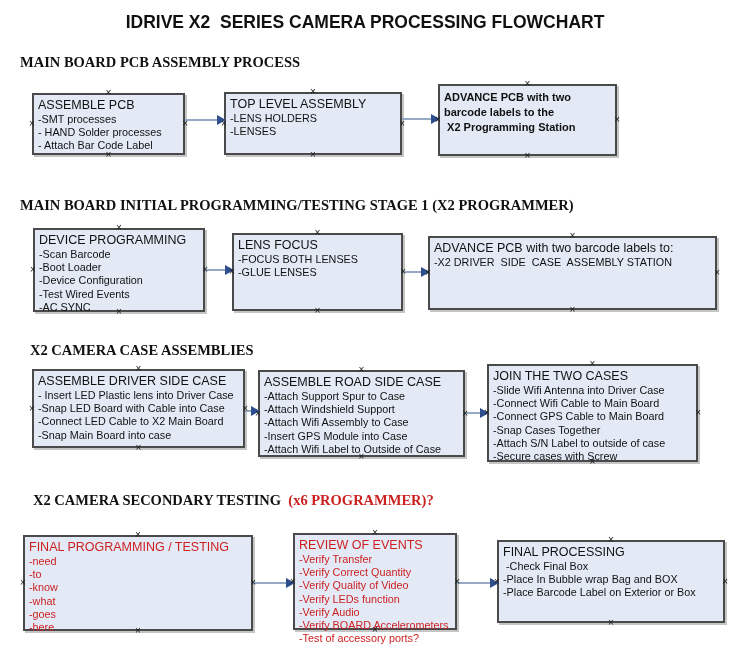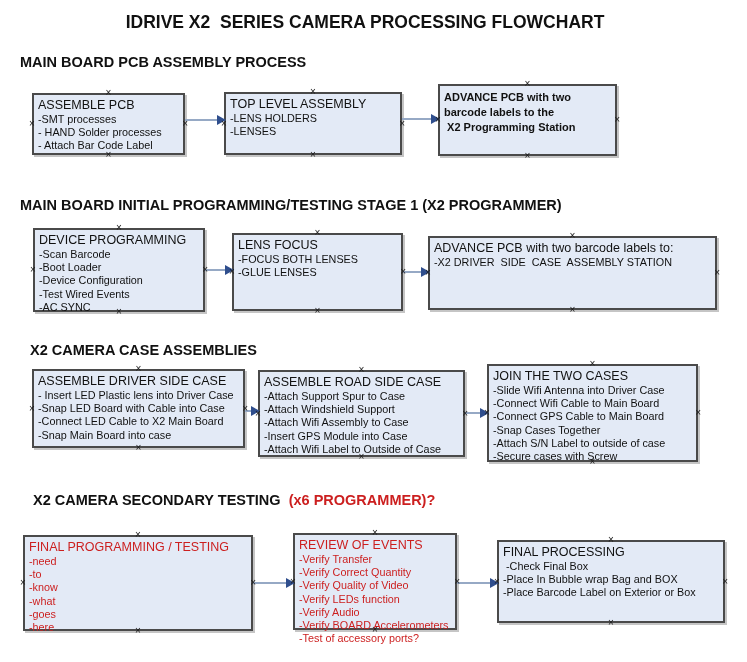--- a/index.html
+++ b/index.html
@@ -5,21 +5,21 @@
   html,body{margin:0;padding:0;}
   body{
     width:747px;height:662px;position:relative;background:#ffffff;
     font-family:"Liberation Sans",sans-serif;color:#111;overflow:hidden;
   }
   .page-title{
     position:absolute;left:0;top:12px;width:730px;text-align:center;
     font-size:17.5px;font-weight:bold;white-space:pre;color:#111;
   }
   .section-header{
-    position:absolute;font-size:14.5px;font-weight:bold;white-space:pre;color:#111;
+    position:absolute;font-size:14.5px;font-weight:bold;white-space:pre;color:#111;font-family:Liberation Serif, serif;
   }
   .section-header .red-part{color:#cc1f1f;}
   .box{
     position:absolute;background:#e3eaf6;border:2px solid #4a4a4a;
     box-shadow:2px 2px 0 rgba(150,150,150,0.55);box-sizing:border-box;
     overflow:visible;
   }
   .box-title{
     padding:3px 4px 0 4px;font-size:12.5px;font-weight:normal;line-height:15px;
     white-space:pre-wrap;color:#111;

